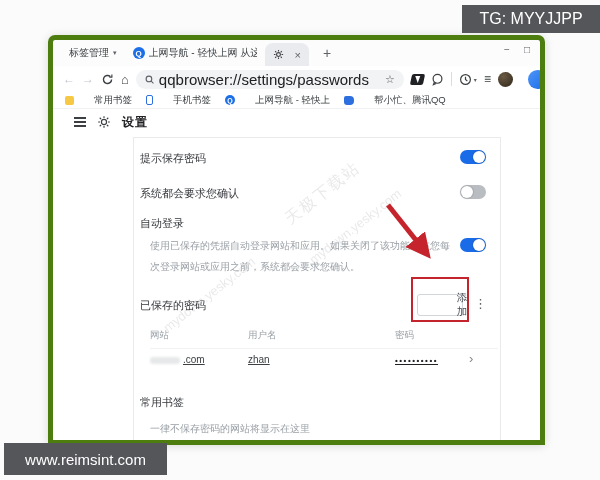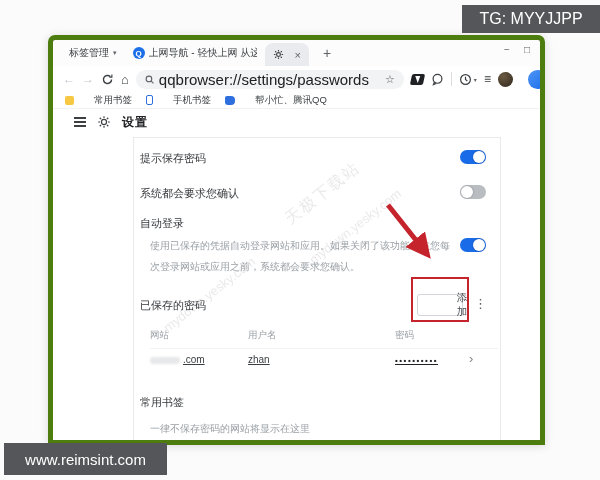--- a/index.html
+++ b/index.html
@@ -166,20 +166,24 @@
   <div class="bookmarks">
     <span class="bm">
       <span class="bm-ic ic-folder"></span>
       <span>常用书签</span>
     </span>
     <span class="bm">
       <span class="bm-ic ic-phone"></span>
       <span>手机书签</span>
     </span>
     <span class="bm">
+      <span class="bm-ic ic-q">Q</span>
+      <span>上网导航 - 轻快上</span>
+    </span>
+    <span class="bm">
       <span class="bm-ic ic-help"></span>
       <span>帮小忙、腾讯QQ</span>
     </span>
   </div>
 
   <div class="setheader">
     <span class="burger">
         <i></i>
         <i></i>
         <i></i>

